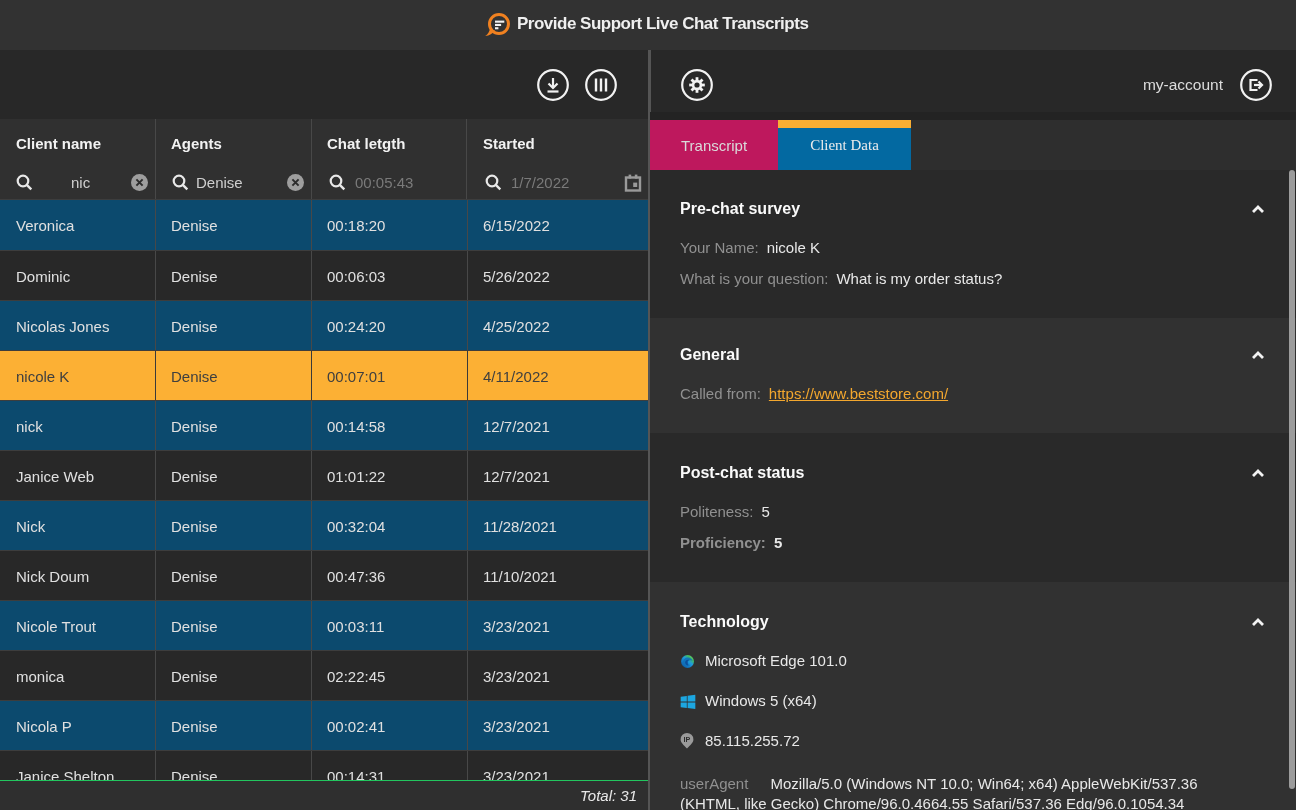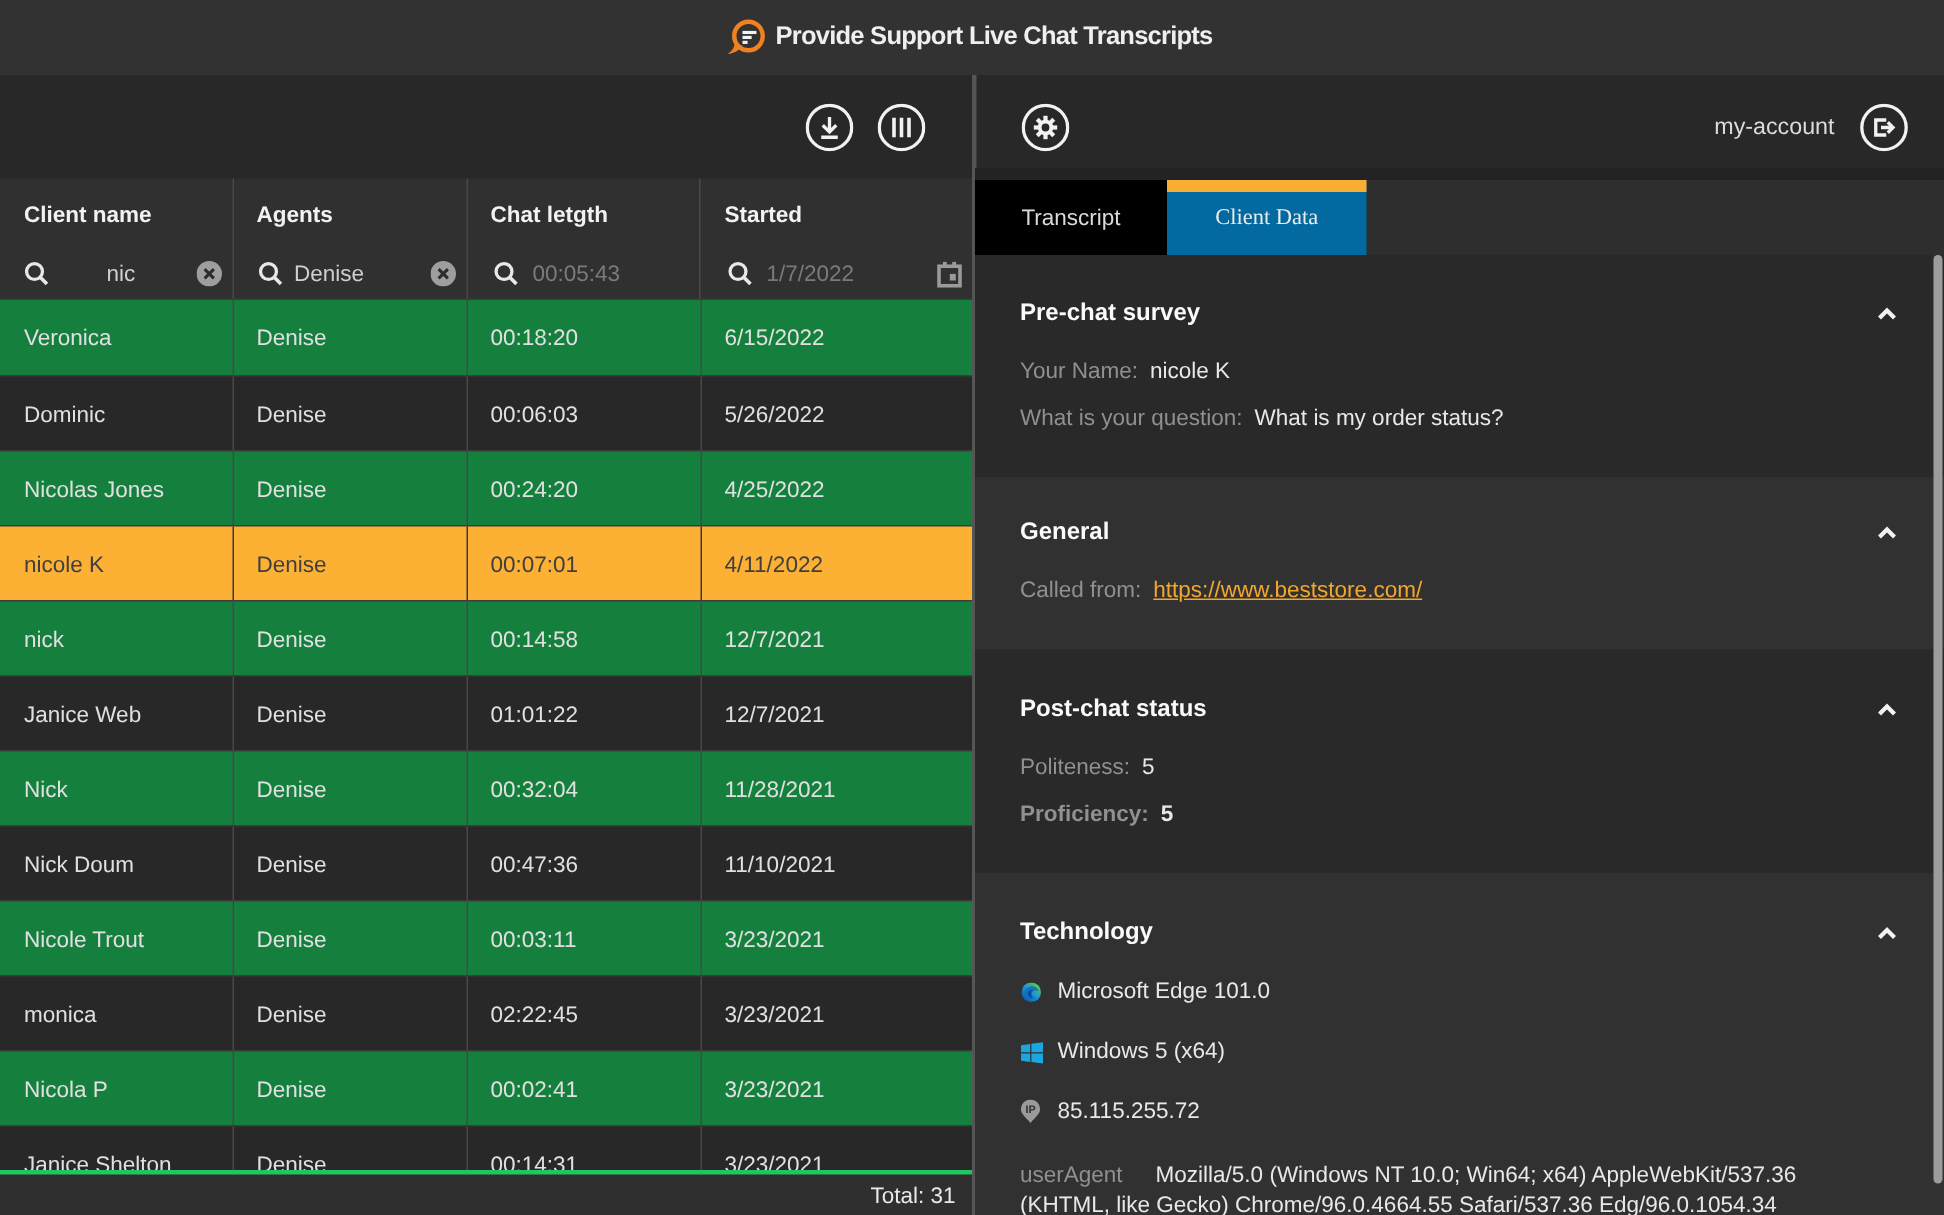--- a/index.html
+++ b/index.html
@@ -23,33 +23,33 @@
 
 #rows { position:absolute; left:0; top:200px; width:648px; height:580px; overflow:hidden; }
 .row { display:flex; height:50px; border-top:1px solid #3d3d3d; font-size:15px; color:#e0e0e0; }
 .row:first-child { border-top:none; }
 .row .c { line-height:51px; border-right:1px solid #484848; overflow:hidden; white-space:nowrap; }
 .row .c:last-child { border-right:none; }
 .c1 { width:156px; padding-left:16px; }
 .c2 { width:156px; padding-left:15px; }
 .c3 { width:156px; padding-left:15px; }
 .c4 { width:180px; padding-left:15px; }
-.odd  { background:#15803d; }
+.odd  { background:#0c4a6e; }
 .even { background:#282828; }
 .sel  { background:#fcb034; color:#3f3f3f; }
 .sel .c { border-right-color:#3a3a3a; }
 #lfooter { position:absolute; left:0; top:780px; width:648px; height:30px; background:#2f2f2f;
-  border-top:3px solid #22c55e; font-size:15px; color:#e8e8e8; text-align:right;
-  line-height:29px; padding-right:11px; }
+  border-top:1px solid #22c55e; font-size:15px; color:#e8e8e8; text-align:right;
+  line-height:29px; padding-right:11px;font-style:italic; }
 
 #divider { position:absolute; left:648px; top:50px; width:3px; height:760px; background:#555; }
 
 #tabbar { position:absolute; left:650px; top:120px; width:646px; height:50px; background:#2e2e2e; display:flex; }
 .tab { height:100%; display:flex; align-items:center; justify-content:center; font-size:15px; }
-#tab1 { width:128px; background:#000000; color:#dadada; }
+#tab1 { width:128px; background:#be185d; color:#dadada; }
 #tab2 { width:133px; background:#0369a1; color:#ececec;font-family:Liberation Serif, serif; }
 
 .sec { position:absolute; left:650px; width:646px; }
 #s1 { top:170px; height:148px; background:#292929; }
 #s2 { top:318px; height:115px; background:#313131; }
 #s3 { top:433px; height:149px; background:#292929; }
 #s4 { top:582px; height:228px; background:#313131; }
 .shead { position:absolute; left:680px; font-size:16px; font-weight:bold; color:#fafafa; line-height:20px; }
 .srow { position:absolute; left:680px; font-size:15px; line-height:20px; color:#e8e8e8; }
 .lbl { color:#909090; }

